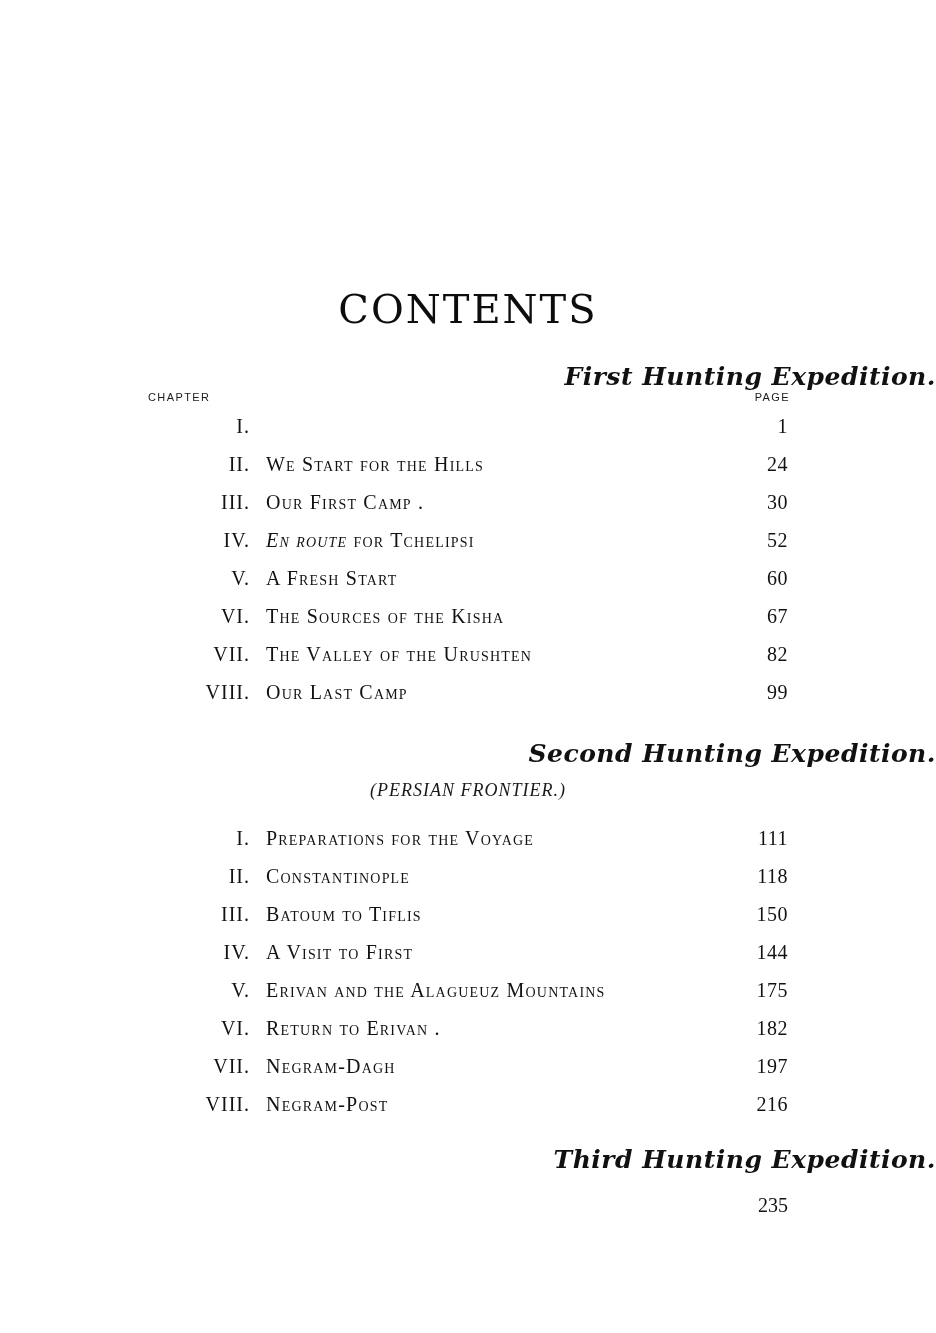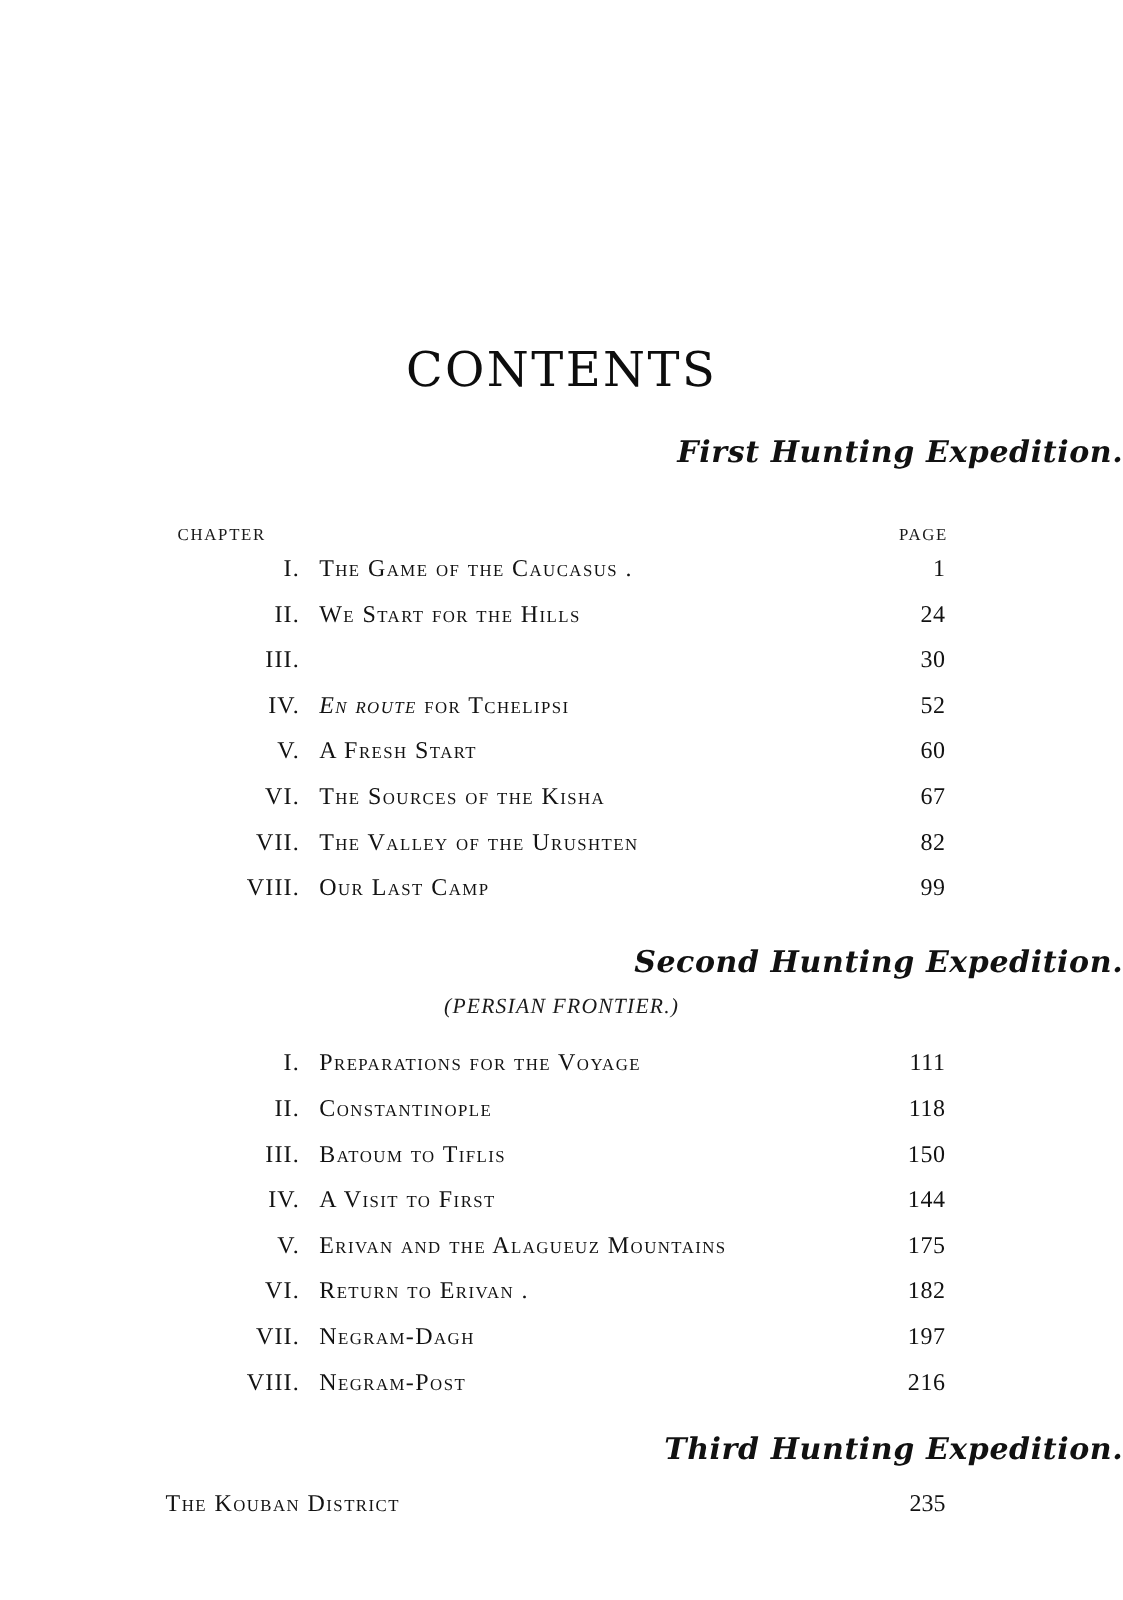--- a/index.html
+++ b/index.html
@@ -53,25 +53,24 @@
   }
 
   .toc {
     width: 660px;
     margin: 0 auto;
     position: relative;
   }
   .col-heads {
     position: relative;
     height: 16px;
-    font-family: Liberation Serif, serif;
-    font-size: 14px;
+    font-family: Liberation Sans, sans-serif;
+    font-size: 11px;
     letter-spacing: 1.4px;
     color: #1a1a1a;
-    margin-top: 48px;
   }
   .col-heads .chapter-head {
     position: absolute;
     left: 10px;
     top: 0;
   }
   .col-heads .page-head {
     position: absolute;
     right: 8px;
     top: 0;
@@ -156,32 +155,32 @@
   <div class="section-head">First Hunting Expedition.</div>
 
   <div class="toc">
     <div class="col-heads">
       <span class="chapter-head">CHAPTER</span>
       <span class="page-head">PAGE</span>
     </div>
 
     <div class="entry">
       <span class="num">I.</span>
-      <span class="title">The Game of the Caucasus  .</span>
       <span class="pg">1</span>
     </div>
 
     <div class="entry">
       <span class="num">II.</span>
       <span class="title">We Start for the Hills</span>
       <span class="pg">24</span>
     </div>
 
     <div class="entry">
       <span class="num">III.</span>
+      <span class="title">Our First Camp    .</span>
       <span class="pg">30</span>
     </div>
 
     <div class="entry">
       <span class="num">IV.</span>
       <span class="title"><span class="ital">En route</span><span> for Tchelipsi</span></span>
       <span class="pg">52</span>
     </div>
 
     <div class="entry">
@@ -267,18 +266,17 @@
     </div>
   </div>
 
   <div class="sp-2"></div>
 
   <div class="section-head">Third Hunting Expedition.</div>
 
   <div class="toc">
     <div class="sp-3"></div>
     <div class="single-entry">
-      <span class="title">The Kouban District</span>
       <span class="pg">235</span>
     </div>
   </div>
 
 </div>
 
 </body></html>

